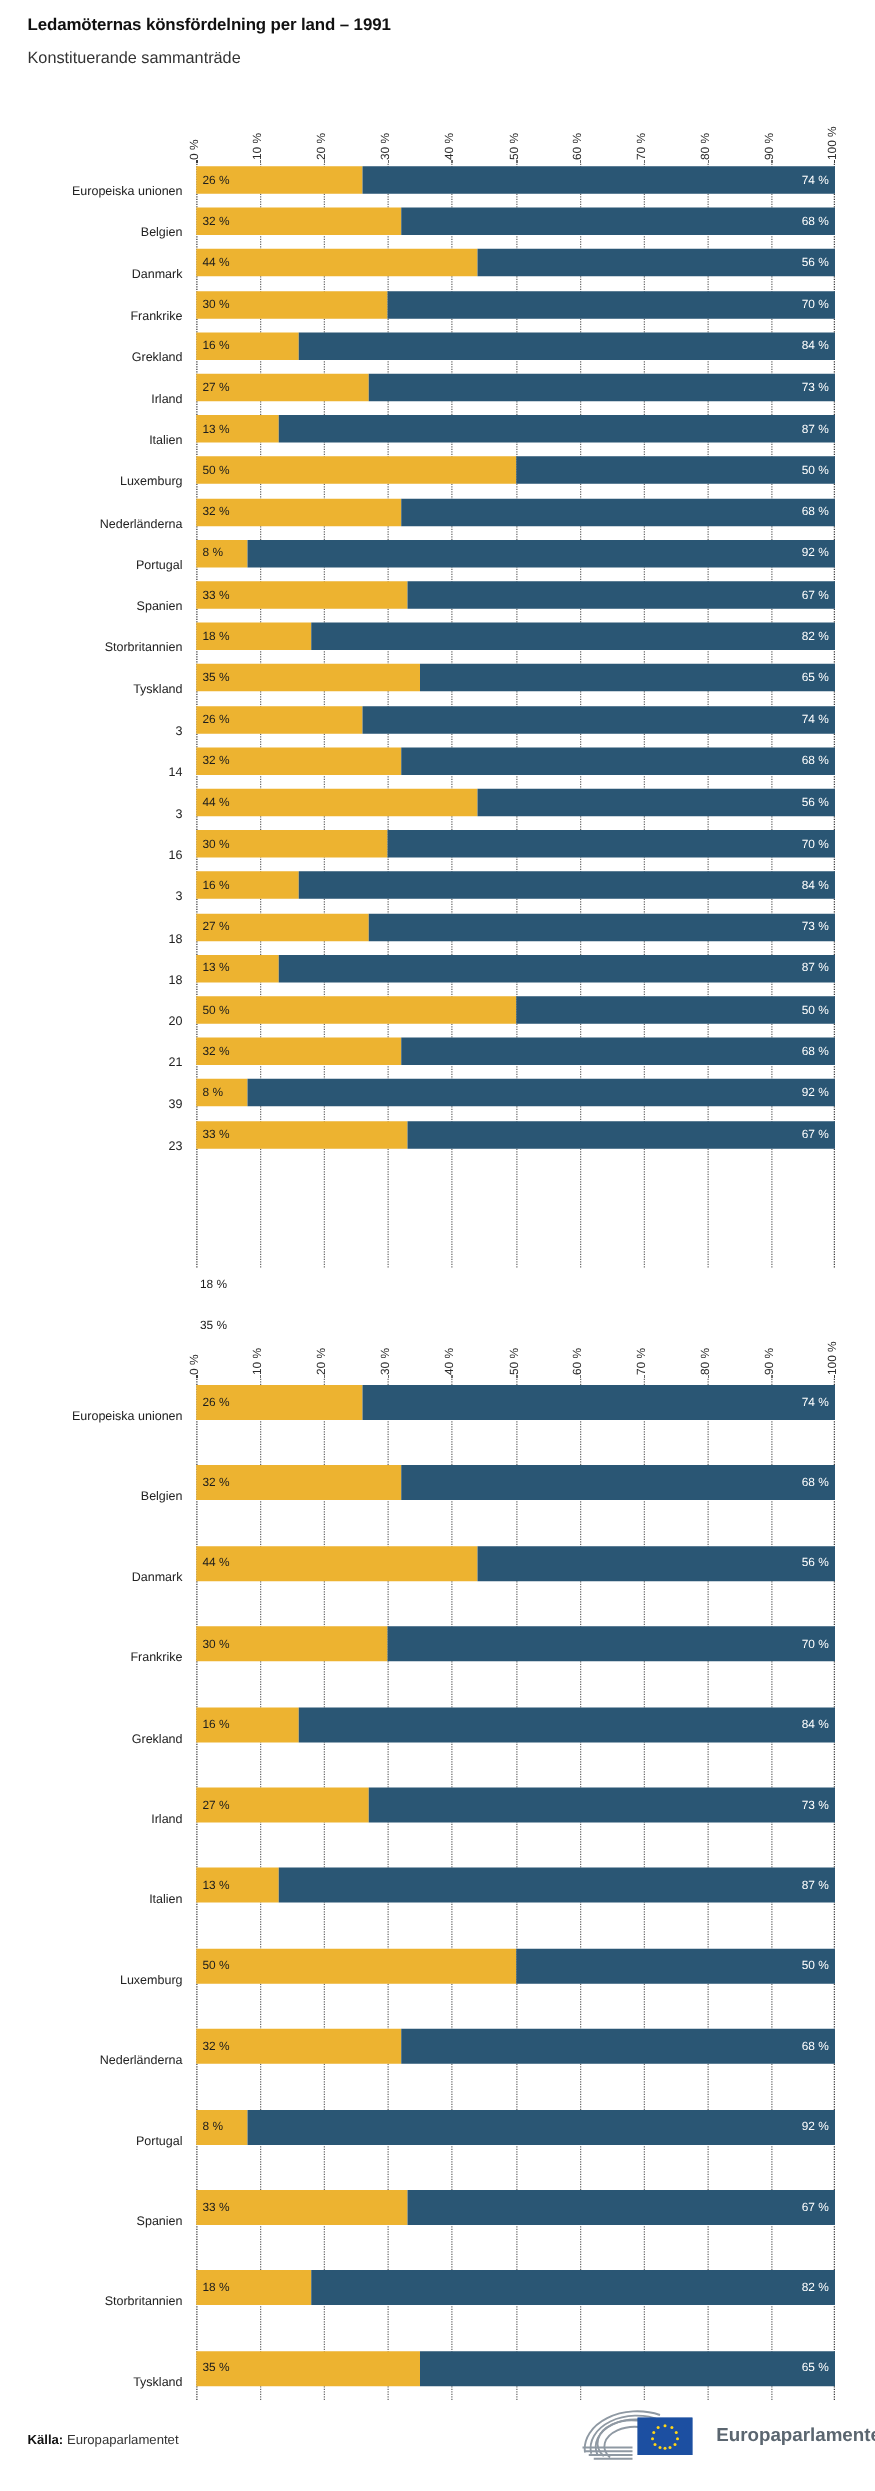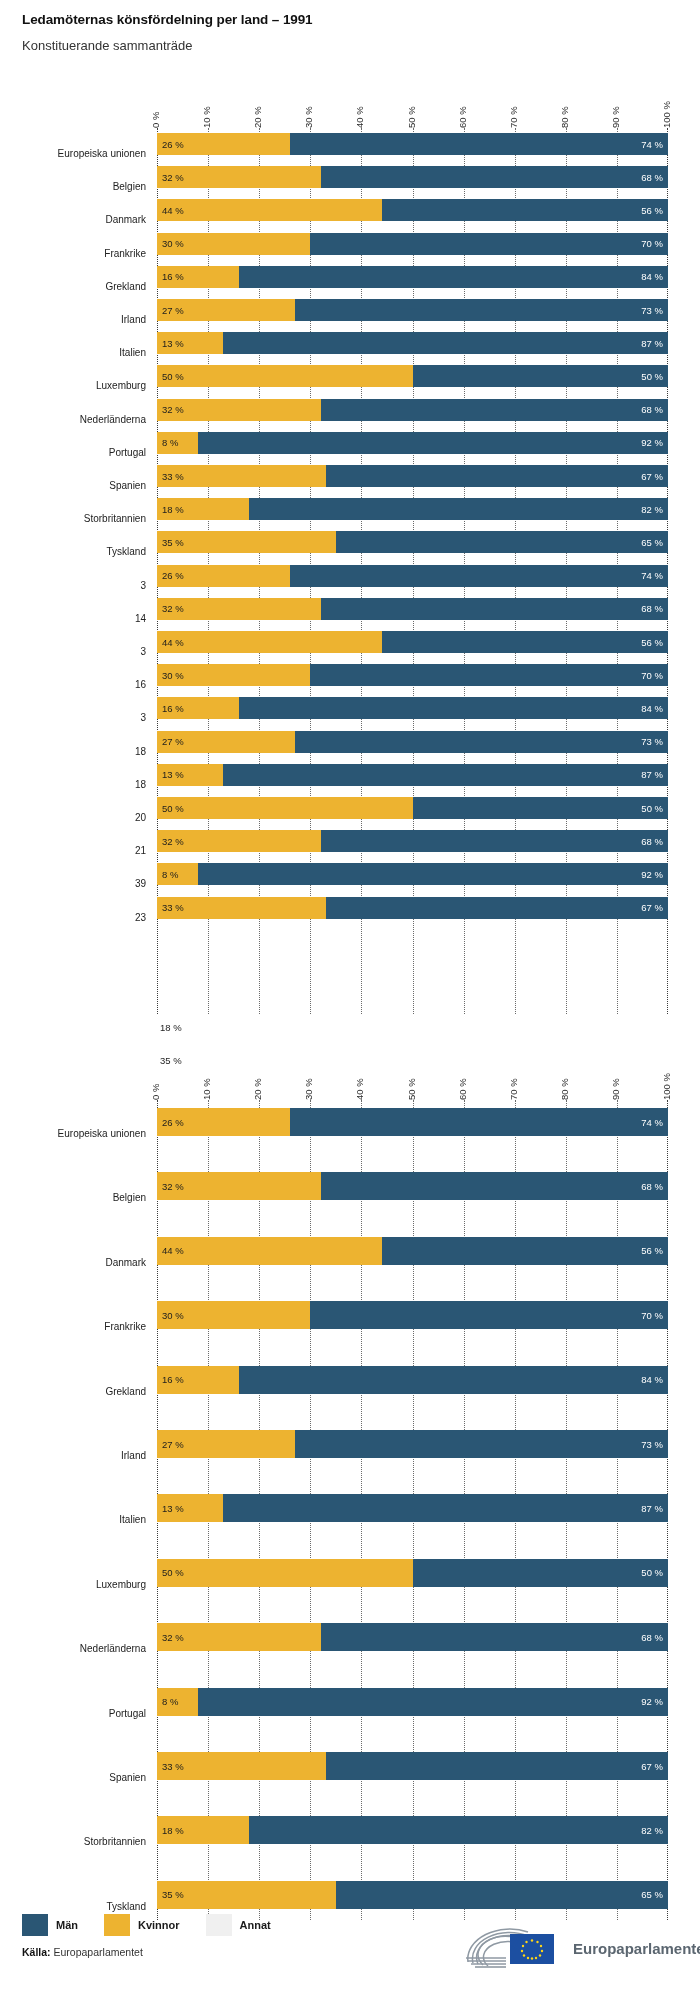--- a/index.html
+++ b/index.html
@@ -559,34 +559,20 @@
               <span class="vlabel">35 %</span>
             </div>
             <div class="seg seg-men" style="width: 65%;">
               <span class="vlabel">65 %</span>
             </div>
           </div>
         </div>
       </div>
   </div>
 
-  <div class="legend">
-    <div class="legend-item">
-      <span class="swatch sw-men"></span>
-      <span class="legend-text">Män</span>
-    </div>
-    <div class="legend-item">
-      <span class="swatch sw-women"></span>
-      <span class="legend-text">Kvinnor</span>
-    </div>
-    <div class="legend-item">
-      <span class="swatch sw-other"></span>
-      <span class="legend-text">Annat</span>
-    </div>
-  </div>
 
   <div class="source">
     <b>Källa:</b>
     <span>Europaparlamentet</span>
   </div>
 
   <div class="ep-logo">
     <span class="ep-mark">
       <svg width="105" height="40" viewBox="0 0 105 40" xmlns="http://www.w3.org/2000/svg">
         <g fill="none" stroke="#8f99a3" stroke-width="1.5">

